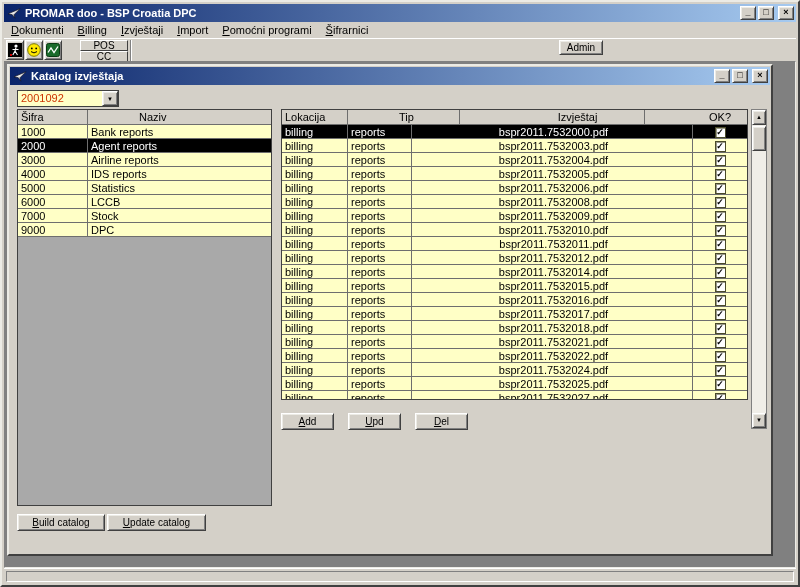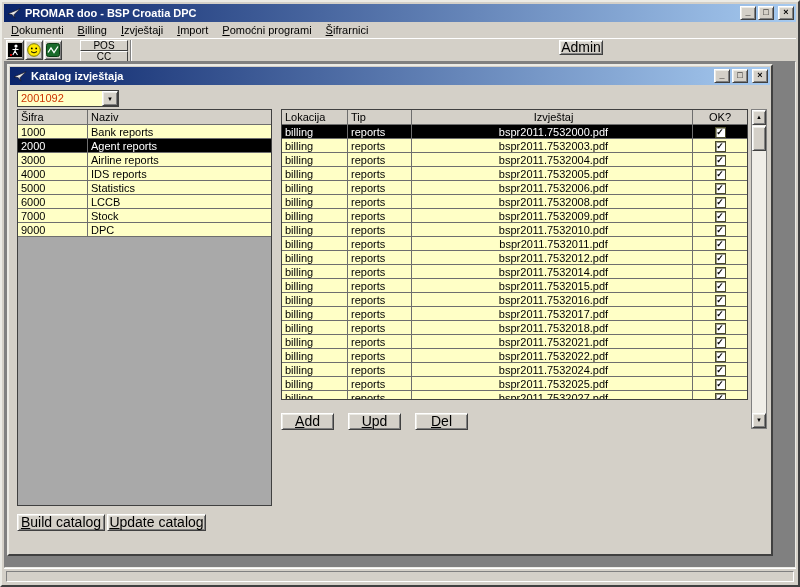--- a/index.html
+++ b/index.html
@@ -41,33 +41,33 @@
        box-shadow:inset 1px 1px 0 var(--chrome-light),inset -1px -1px 0 var(--chrome-dark);
        display:flex;align-items:center;justify-content:center;}
   .thin-btn{position:absolute;width:48px;height:11px;background:var(--chrome);
        border:1px solid;border-color:#fff var(--chrome-darker) var(--chrome-darker) #fff;
        font-size:10px;line-height:9px;text-align:center;cursor:default;}
   .tb-sep{position:absolute;left:126px;top:1px;width:2px;height:21px;
        border-left:1px solid var(--chrome-dark);border-right:1px solid #fff;}
   .btn{background:var(--chrome);
        border:1px solid;border-color:#fff var(--chrome-darker) var(--chrome-darker) #fff;
        box-shadow:inset 1px 1px 0 var(--chrome-light),inset -1px -1px 0 var(--chrome-dark);
-       font-size:14px;text-align:center;cursor:default;color:#000;}
+       font-size:10px;text-align:center;cursor:default;color:#000;}
   .mdi{position:absolute;left:2px;top:59px;right:2px;bottom:17px;background:var(--mdi);
        border:1px solid;border-color:var(--chrome-dark) var(--chrome-light) var(--chrome-light) var(--chrome-dark);}
   .child{position:absolute;left:2px;top:2px;width:766px;height:492px;background:var(--chrome);
        border:2px solid;border-color:var(--chrome-light) var(--chrome-darker) var(--chrome-darker) var(--chrome-light);}
   .child .titlebar{left:1px;top:1px;right:1px;}
   .client{position:absolute;left:2px;top:21px;right:2px;bottom:2px;background:var(--chrome);}
   .combo{position:absolute;left:6px;top:3px;width:102px;height:17px;display:flex;
        border:1px solid var(--chrome-darker);background:var(--yellow);}
   .combo-text{flex:1;color:var(--combo-red);padding:1px 0 0 3px;line-height:13px;overflow:hidden;}
   .combo-btn{width:16px;flex:none;font-size:6px;line-height:14px;}
   .grid{position:absolute;background:#a9a9a9;border:1px solid var(--chrome-darker);overflow:hidden;}
-  .g-head{display:flex;height:15px;background:var(--chrome);border-bottom:1px solid var(--grid-line);}
+  .g-head{display:flex;height:15px;background:var(--chrome);border-bottom:1px solid var(--grid-line);gap:48px;}
   .g-head .cell{line-height:14px;}
   .cell{padding-left:3px;border-right:1px solid var(--grid-line);overflow:hidden;white-space:nowrap;}
   .g-row{display:flex;height:14px;background:var(--yellow);border-bottom:1px solid var(--grid-line);color:#000;}
   .g-row .cell{line-height:12px;padding-top:1px;}
   .g-row.selected{background:var(--sel-bg);color:var(--sel-fg);}
   .c-sifra{width:70px;flex:none;}
   .c-naziv{flex:1;border-right:none;}
   .c-lok{width:66px;flex:none;}
   .c-tip{width:64px;flex:none;}
   .c-izv{flex:1;text-align:center;}

